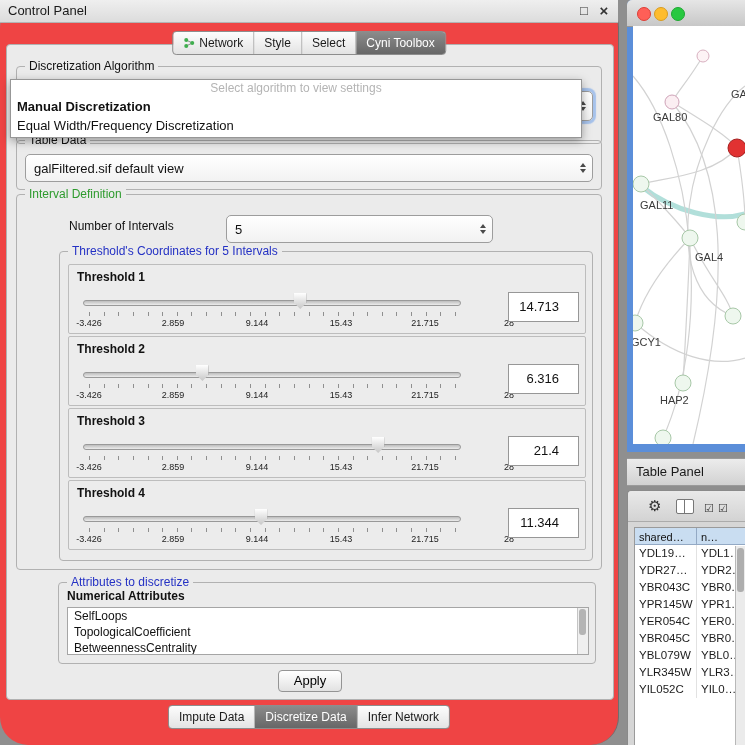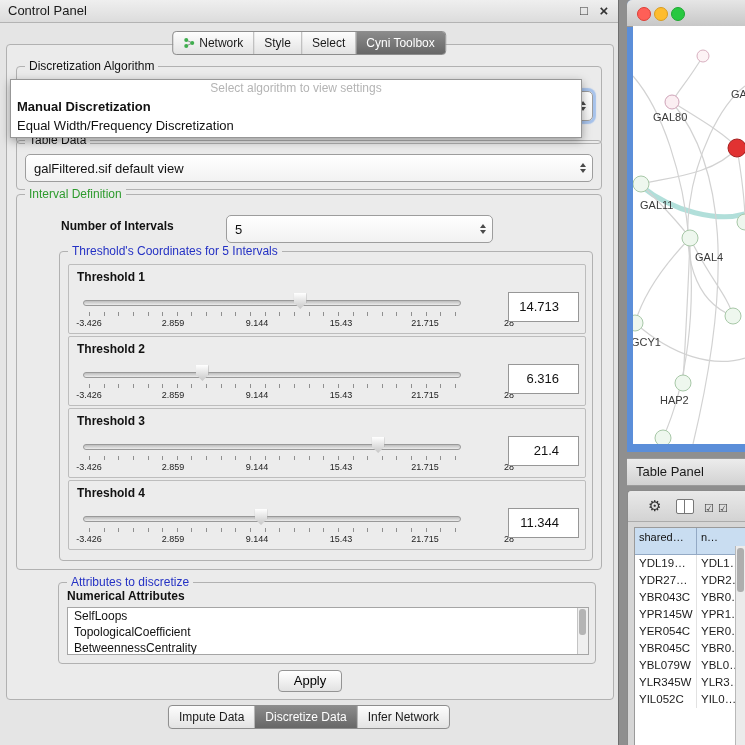--- a/index.html
+++ b/index.html
@@ -3,21 +3,21 @@
 <meta charset="utf-8">
 <style>
   html,body{margin:0;padding:0;}
   body{
     width:745px;height:745px;position:relative;overflow:hidden;
     background:#8f8f8f;
     font-family:"Liberation Sans",sans-serif;font-size:12px;color:#111;
     cursor:default;-webkit-font-smoothing:antialiased;
   }
   
-  #control-window{position:absolute;left:0;top:0;width:618px;height:745px;background:#e5e5e5;border-right:1px solid #6e6e6e;}
+  #control-window{position:absolute;left:0;top:0;width:618px;height:745px;background:#ef4444;border-right:1px solid #6e6e6e;border-radius:28px;}
   .cp-titlebar{position:absolute;left:0;top:0;width:100%;height:22px;background:linear-gradient(#efefef,#dcdcdc);border-bottom:1px solid #b3b3b3;}
   .cp-title{position:absolute;left:8px;top:0;line-height:22px;font-size:13px;color:#1a1a1a;}
   .winbtn{position:absolute;top:0;width:16px;height:22px;line-height:22px;text-align:center;font-size:13px;color:#333;}
   .winbtn.restore{right:26px;}
   .winbtn.close{right:6px;font-weight:bold;font-size:15px;}
   
   .seg{position:absolute;display:inline-flex;height:22px;border:1px solid #8d8d8d;border-radius:4px;background:linear-gradient(#fdfdfd,#e3e3e3);overflow:hidden;white-space:nowrap;}
   .seg-item{display:flex;align-items:center;gap:4px;padding:0 10px;line-height:20px;font-size:12px;color:#1a1a1a;border-left:1px solid #b3b3b3;}
   .seg-item:first-child{border-left:none;}
   .seg-item.selected{background:linear-gradient(#8b8b8b,#676767);color:#fff;}
@@ -77,21 +77,21 @@
   #tablepanel-bar span{position:absolute;left:9px;line-height:26px;font-size:13px;color:#1a1a1a;}
   #table-window{position:absolute;left:627px;top:490px;width:118px;height:255px;background:#d6d6d6;border:1px solid #8a8a8a;border-right:none;border-top-left-radius:4px;}
   .tw-toolbar{position:absolute;left:0;top:0;width:100%;height:30px;background:linear-gradient(#e9e9e9,#d3d3d3);border-bottom:1px solid #ababab;border-top-left-radius:4px;}
   .tb-icon{position:absolute;top:6px;font-size:15px;color:#333;line-height:18px;}
   .gear{left:20px;}
   .colbox{left:48px;top:8px;width:16px;height:13px;background:
      linear-gradient(90deg,#fff 0 7px,#777 7px 8px,#fff 8px 16px);border:1px solid #777;border-radius:2px;}
   .cb1{left:76px;font-size:11px;top:8px;}
   .cb2{left:90px;font-size:11px;top:8px;}
   .tw-table{position:absolute;left:6px;top:36px;right:0;bottom:0;background:#fff;border-left:1px solid #9a9a9a;border-top:1px solid #9a9a9a;overflow:hidden;}
-  .th-row{display:flex;height:27px;justify-content:flex-end;}
+  .th-row{display:flex;height:17px;justify-content:flex-end;}
   .th-cell{background:#c9ddf1;border-right:1px solid #93a9c4;border-bottom:1px solid #93a9c4;font-size:11px;line-height:18px;padding-left:4px;white-space:nowrap;overflow:hidden;}
   .th-cell.c1{width:57px;flex:none;}
   .th-cell.c2{flex:1;}
   .t-row{display:flex;height:17px;}
   .t-cell{font-size:11.5px;line-height:17px;padding-left:4px;white-space:nowrap;overflow:hidden;color:#1c1c1c;}
   .t-cell.c1{width:57px;flex:none;border-right:1px solid #e2e2e2;}
   .t-cell.c2{flex:1;}
   .tw-scroll{position:absolute;right:0;top:18px;bottom:0;width:10px;background:#ebebeb;border-left:1px solid #b8b8b8;}
   .tw-thumb{position:absolute;left:1px;top:2px;width:7px;height:44px;background:#aeaeae;border-radius:3px;}
   svg text{font-family:"Liberation Sans",sans-serif;}
@@ -157,21 +157,21 @@
         <span class="arrows">
             <i class="tri-up"></i>
             <i class="tri-down"></i>
           </span>
       </div>
     </div>
 
     <div class="group" style="left:9px;top:149px;width:584px;height:374px;">
       <span class="gtitle green">Interval Definition</span>
 
-      <span style="position:absolute;left:44px;top:24px;font-weight:bold;text-align:center;">Number of Intervals</span>
+      <span style="position:absolute;left:52px;top:24px;font-weight:normal;text-align:center;">Number of Intervals</span>
       <div class="combo" style="left:209px;top:20px;width:265px;height:26px;">
         <span class="val">5</span>
         <span class="arrows">
             <i class="tri-up"></i>
             <i class="tri-down"></i>
           </span>
       </div>
 
       <div class="group" style="left:42px;top:56px;width:532px;height:308px;background:#ebebeb;">
         <span class="gtitle blue">Threshold's Coordinates for 5 Intervals</span>

